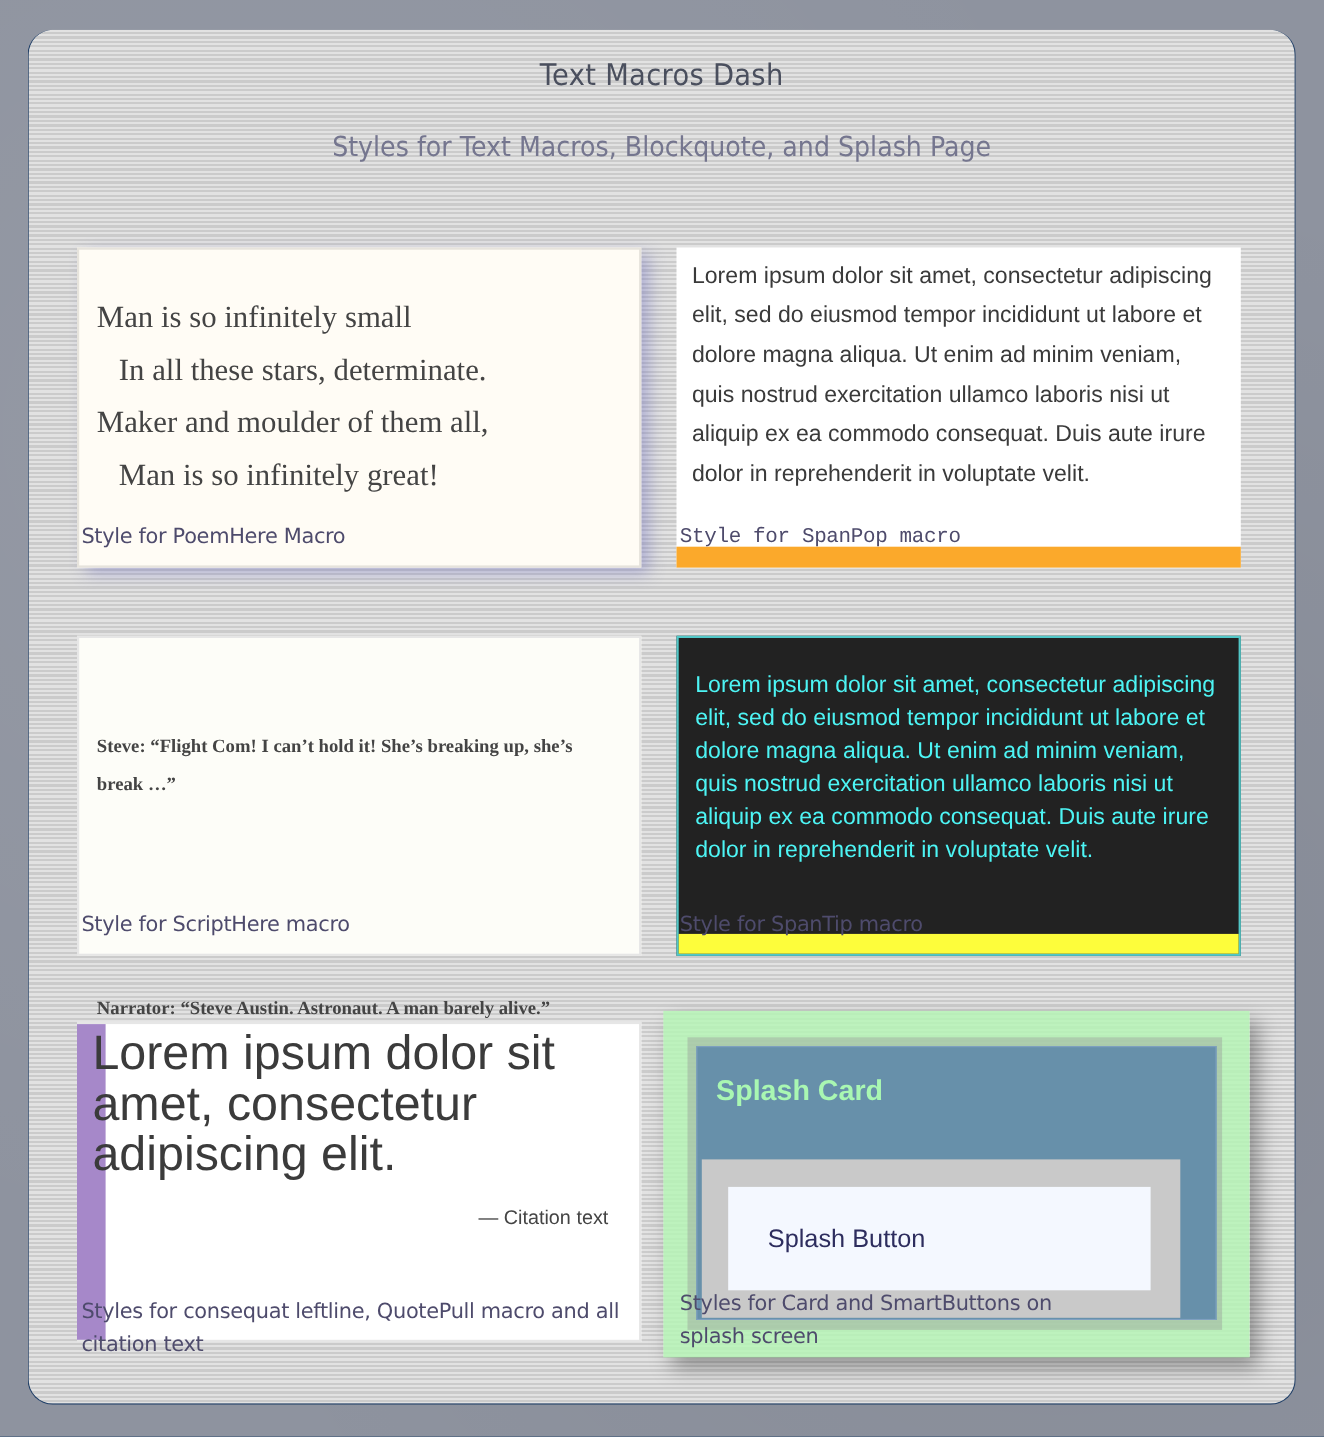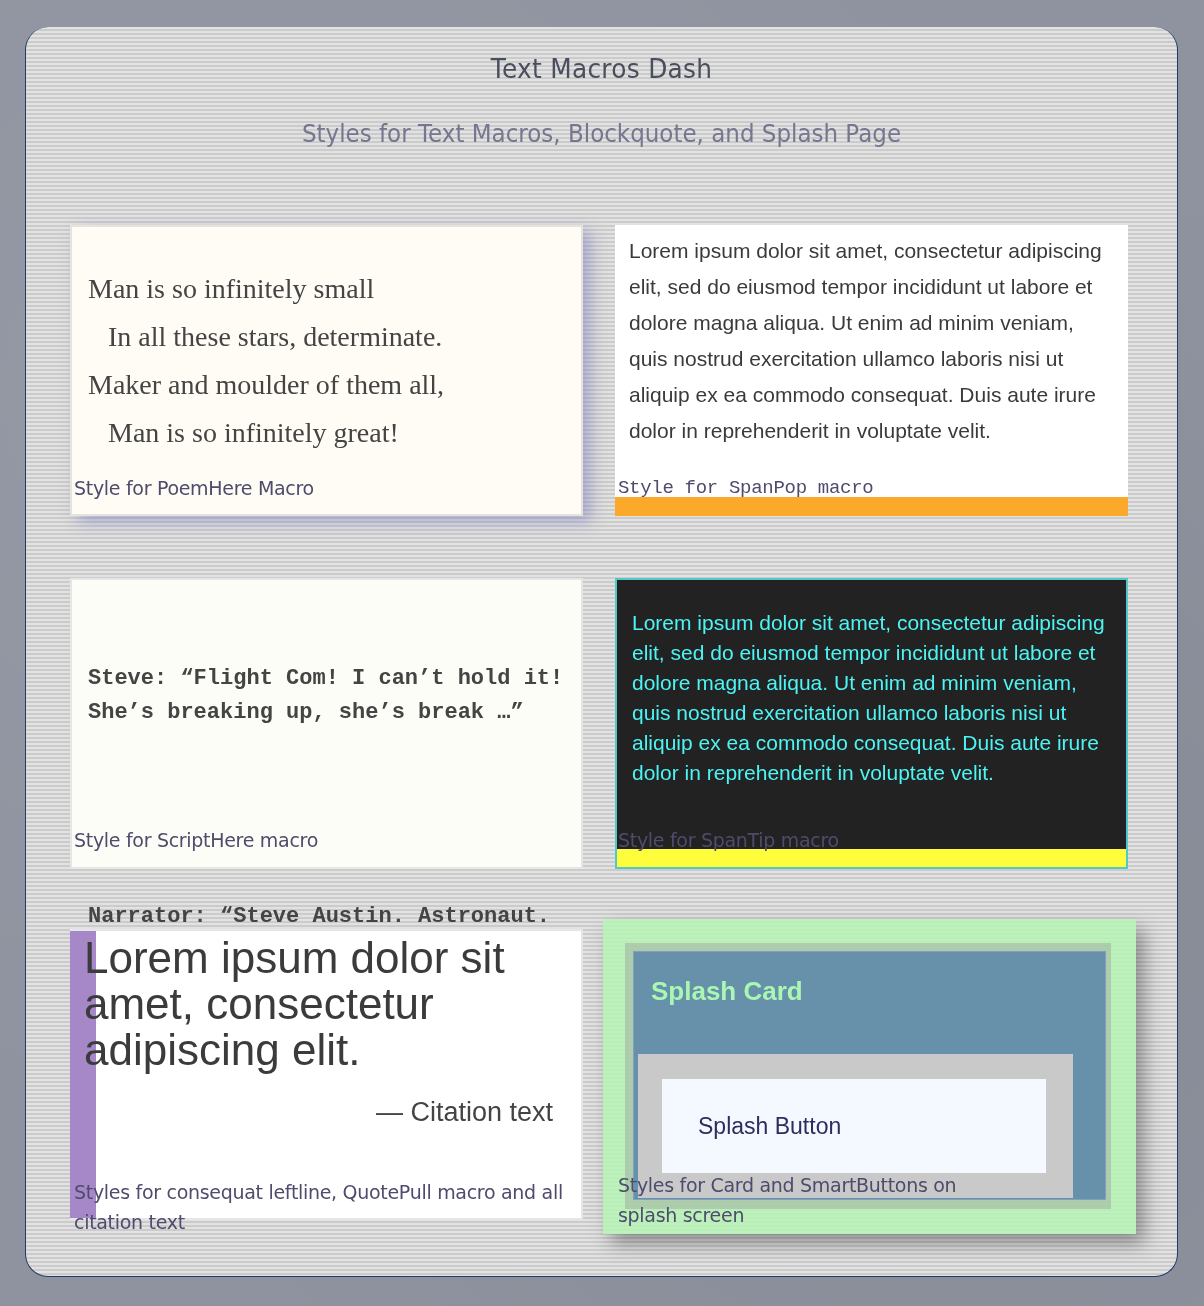--- a/index.html
+++ b/index.html
@@ -55,21 +55,21 @@
       padding: 8px 14px;
       font-family: "Liberation Sans", sans-serif; font-size: 21px; color: #3a3a3a;
       line-height: 36px;
     }
 
     
     .script {
       left: 44px; top: 507px; width: 513px; height: 291px;
       background: #fdfdf8; border: 2px solid #e6e6e6;
       padding: 14px 16px;
-      font-family: Liberation Mono, monospace; font-size: 22px; color: #444;
+      font-family: Liberation Serif, serif; font-size: 17px; color: #444;
       line-height: 34px; font-weight: bold; white-space: pre-wrap;
     }
 
     
     .spantip {
       left: 589px; top: 507px; width: 513px; height: 291px;
       background: #222; border: 2px solid #52c8c8;
       padding: 28px 15px 0 15px;
       font-family: "Liberation Sans", sans-serif; font-size: 21px; color: #4df4f4;
       line-height: 30px;
@@ -81,21 +81,21 @@
       left: 44px; top: 858px; width: 513px; height: 291px;
       background: #fff; border: 2px solid #e6e6e6; border-left: none;
     }
     .quote .leftline { position: absolute; left: 0; top: 0; bottom: 0; width: 26px; background: #a688c9; }
     .quote .qtext {
       position: absolute; left: 14px; top: 4px; right: 20px;
       font-size: 44px; color: #3b3b3b; line-height: 46px; z-index: 2;
     }
     .quote .cite {
       position: absolute; right: 28px; top: 166px;
-      font-size: 27px; color: #444;
+      font-size: 18px; color: #444;
     }
 
     
     .splash-outer {
       left: 577px; top: 848px; width: 533px; height: 315px;
       background: rgba(180,245,180,0.82);
       box-shadow: 8px 10px 18px rgba(0,0,0,0.35);
     }
     .splash-ring {
       position: absolute; left: 22px; top: 24px; width: 486px; height: 266px;

